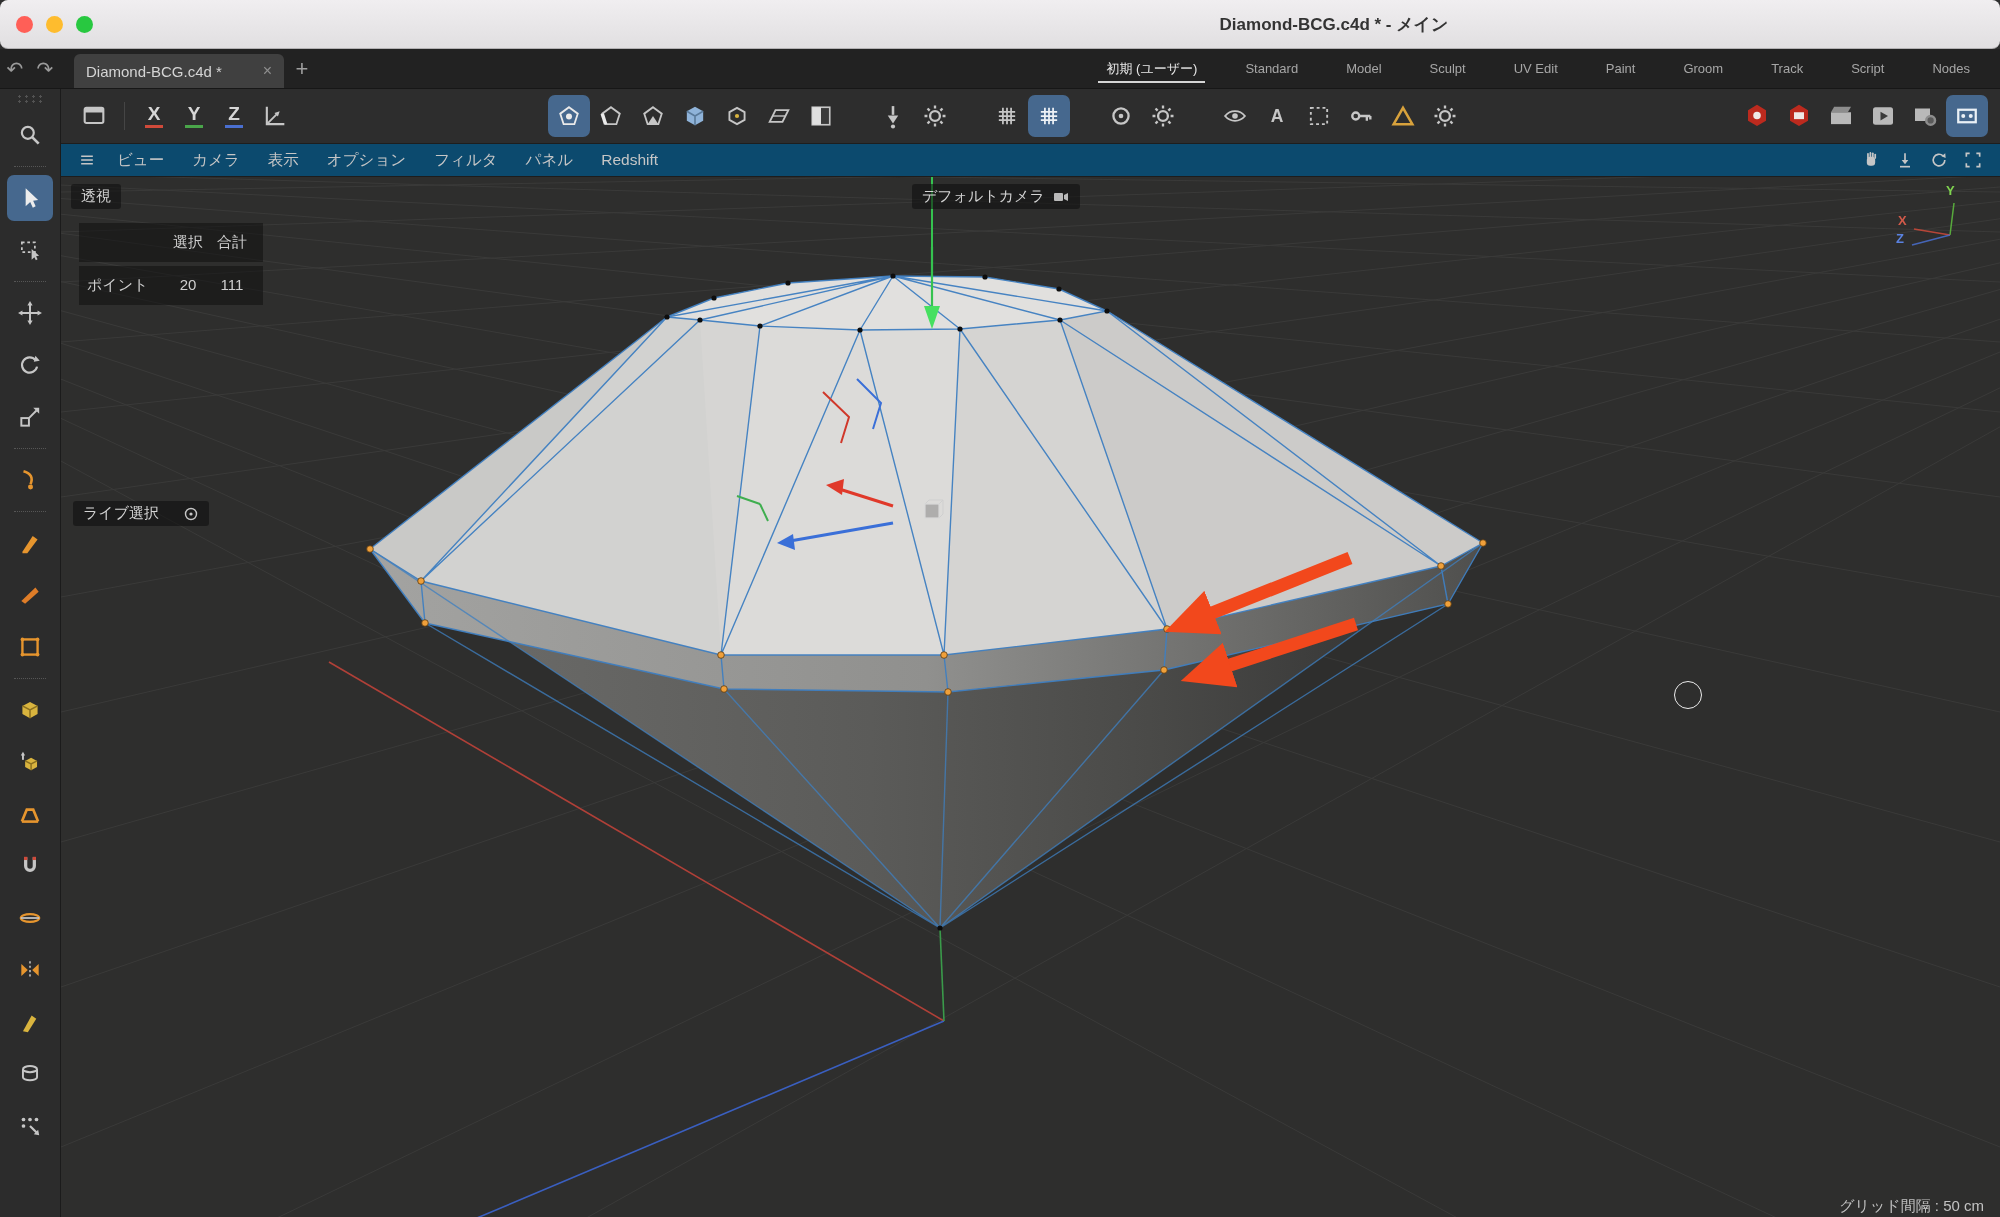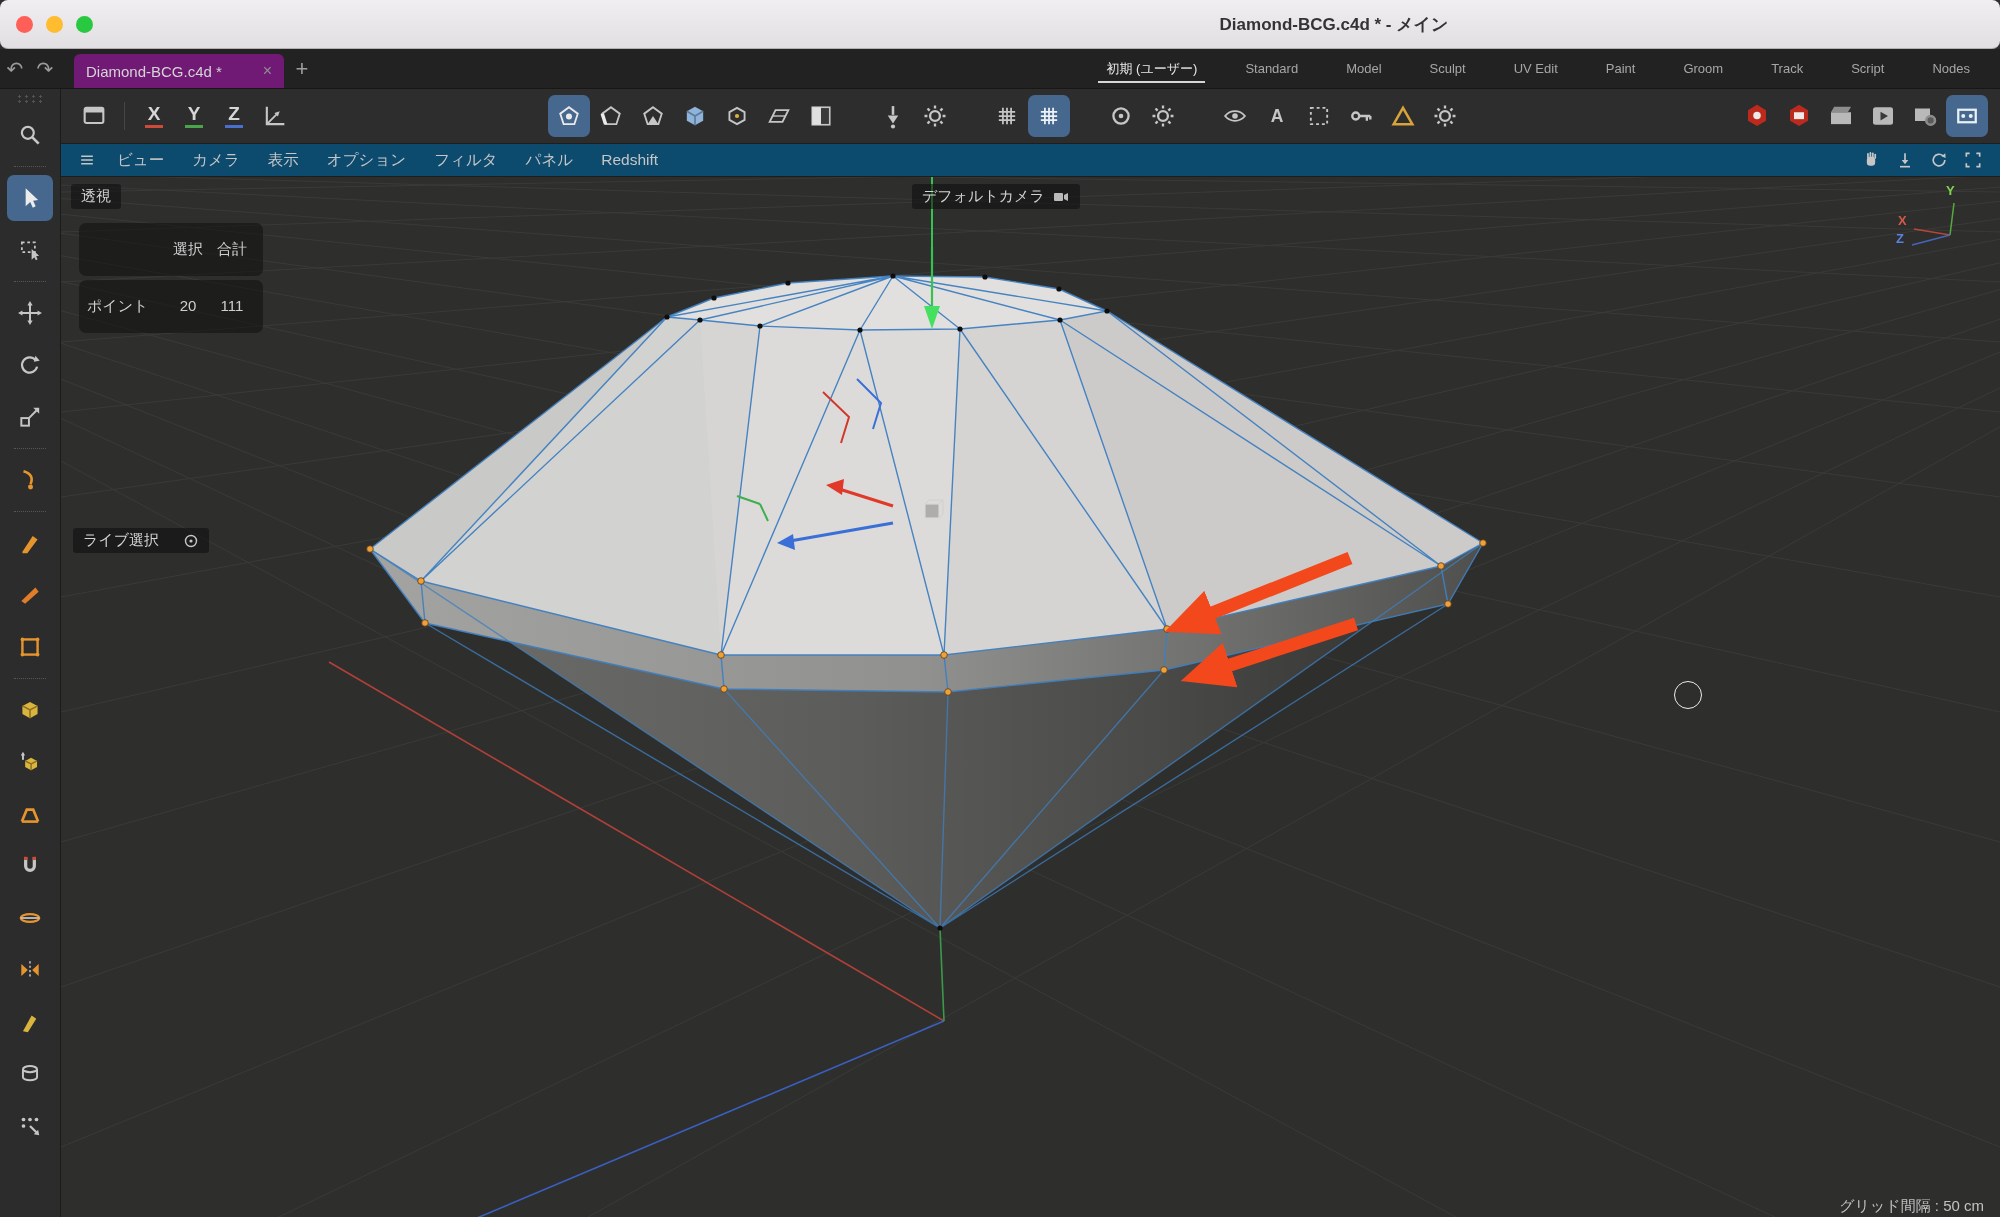--- a/index.html
+++ b/index.html
@@ -8,21 +8,21 @@
 
   
   .titlebar { height:49px; background:linear-gradient(#f0eef0,#e1dfe1); border-bottom:1px solid #b3b1b3; display:flex; align-items:center; position:relative;border-radius:8px; }
   .lights { display:flex; gap:13px; margin-left:16px; }
   .light { width:17px; height:17px; border-radius:50%; }
   .title { position:absolute; left:1334px; transform:translateX(-50%); font-weight:bold; font-size:17px; color:#333; white-space:nowrap; }
 
   
   .tabbar { height:40px; background:#222222; border-bottom:1px solid #171717; display:flex; align-items:stretch; }
   .histbtn { width:30px; display:flex; align-items:center; justify-content:center; color:#9a9a9a; font-size:20px; }
-  .doc-tab { margin-left:14px; align-self:flex-end; height:34px; width:210px; background:#701a75; border-radius:6px 6px 0 0; display:flex; align-items:center; padding:8px 12px; gap:4px; font-size:15px; color:#d4d4d4; }
+  .doc-tab { margin-left:14px; align-self:flex-end; height:34px; width:210px; background:#404040; border-radius:6px 6px 0 0; display:flex; align-items:center; padding:8px 12px; gap:4px; font-size:15px; color:#d4d4d4; }
   .doc-tab .lbl { flex:1; white-space:nowrap; overflow:hidden; }
   .tab-close { color:#8f8f8f; font-size:16px; }
   .tab-add { width:36px; display:flex; align-items:center; justify-content:center; color:#9f9f9f; font-size:22px; }
   .layout-tabs { display:flex; margin-left:auto; align-items:stretch; padding-right:6px; }
   .layout-tab { display:flex; align-items:center; padding:0 24px; font-size:13px; color:#a6a6a6; position:relative; white-space:nowrap; }
   .layout-tab.active { color:#e9e9e9; }
   .layout-tab.active::after { content:""; position:absolute; left:16px; right:16px; bottom:5px; height:2px; background:#d6d6d6; }
 
   
   .main { display:flex; height:1135px; }
@@ -52,21 +52,21 @@
   .vp-menu-item { padding:0 14px; font-size:15.5px; color:#c6c6c6; white-space:nowrap; }
   .vp-right { margin-left:auto; display:flex; align-items:center; gap:8px; padding-right:4px; }
   .vp-rbtn { width:26px; height:26px; display:flex; align-items:center; justify-content:center; }
 
   
   .viewport { position:relative; flex:1; background:#2e2e2d; overflow:hidden; }
   .scene { position:absolute; left:0; top:0; }
 
   .pill { position:absolute; background:rgba(12,12,12,0.55); color:#d4d4d4; font-size:15px; padding:3px 10px; border-radius:3px; display:flex; align-items:center; gap:8px; white-space:nowrap; }
   .selinfo { position:absolute; left:18px; top:46px; font-size:15px; color:#cfcfcf; }
-  .selinfo .row { display:grid; grid-template-columns:80px 42px 46px; padding:17px 8px; background:rgba(12,12,12,0.5); border-radius:7px; margin-bottom:4px; }
+  .selinfo .row { display:grid; grid-template-columns:80px 42px 46px; padding:10px 8px; background:rgba(12,12,12,0.5); border-radius:0; margin-bottom:4px; }
   .selinfo .c { text-align:center; }
   .gridlabel { position:absolute; right:16px; bottom:8px; font-size:15px; color:#c2c2c2; }
   .cursor-ring { position:absolute; left:1613px; top:504px; width:28px; height:28px; border:1.5px solid #ececec; border-radius:50%; }
   .gizmo { position:absolute; right:28px; top:6px; width:92px; height:76px; }
   .gz { position:absolute; font-size:13px; font-weight:bold; }
 </style>
 </head>
 <body>
 
 <div class="titlebar">
@@ -641,21 +641,21 @@
           <span class="c">選択</span>
           <span class="c">合計</span>
         </div>
         <div class="row">
           <span>ポイント</span>
           <span class="c">20</span>
           <span class="c">111</span>
         </div>
       </div>
 
-      <div class="pill" style="left:12px; top:351px;gap:24px;">
+      <div class="pill" style="left:12px; top:324px;gap:24px;">
         <span>ライブ選択</span>
         <svg width="16" height="16" viewBox="0 0 16 16">
             <circle cx="8" cy="8" r="5.5" fill="none" stroke="#c6c6c6" stroke-width="1.4"></circle>
             <circle cx="8" cy="8" r="1.6" fill="#c6c6c6"></circle>
           </svg>
       </div>
 
       <div class="gridlabel">グリッド間隔 : 50 cm</div>
 
       <div class="cursor-ring"></div>

